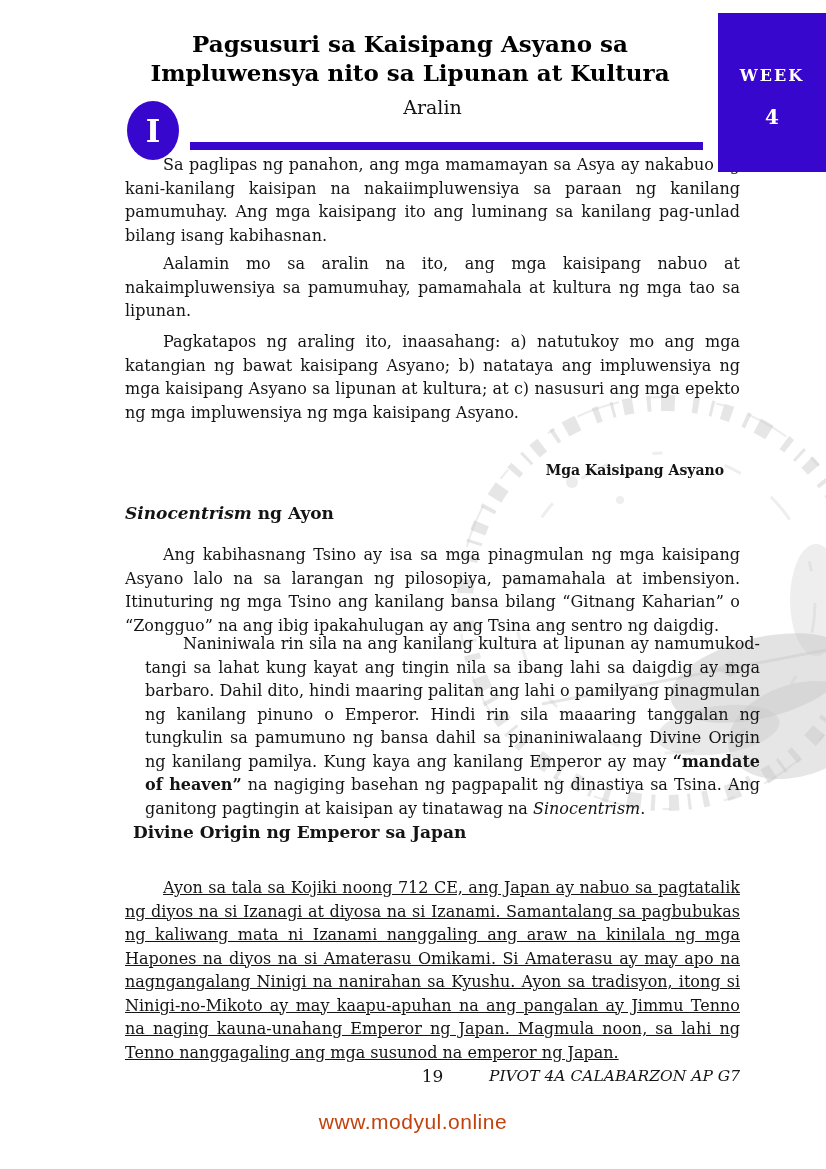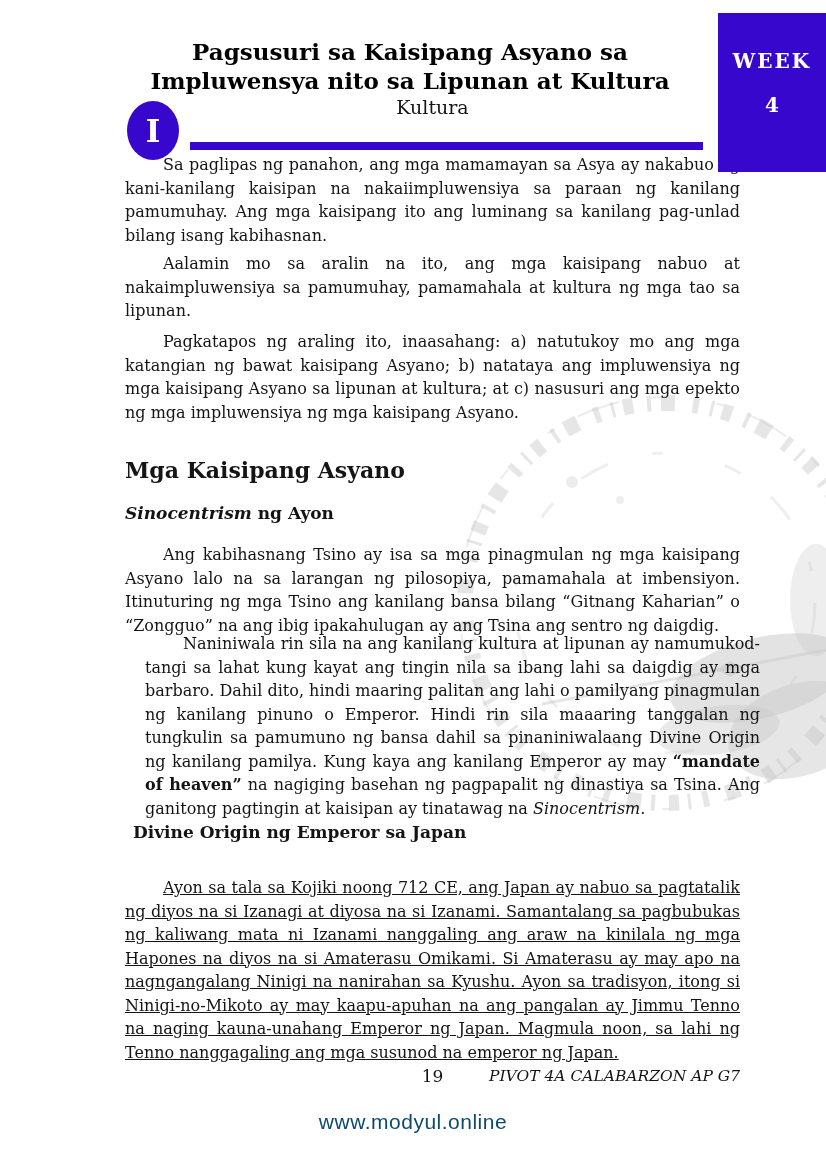--- a/index.html
+++ b/index.html
@@ -3,59 +3,59 @@
 <meta charset="utf-8">
 <style>
   html,body{margin:0;padding:0;background:#fff;}
   .page{
     position:relative;width:826px;height:1169px;background:#ffffff;
     font-family:"DejaVu Serif","Liberation Serif",serif;color:#141414;
     overflow:hidden;
   }
   
   .doc-title{
-    position:absolute;left:55px;top:37px;width:710px;text-align:center;
+    position:absolute;left:55px;top:29px;width:710px;text-align:center;
     font-weight:bold;font-size:23px;line-height:29px;color:#000;z-index:1;
   }
   .week-badge{
     position:absolute;left:718px;top:13px;width:108px;height:159px;
     color:#fff;text-align:center;font-weight:bold;z-index:2;
   }
-  .week-badge .wk{padding-top:36px;font-size:20px;letter-spacing:2px;}
+  .week-badge .wk{padding-top:53px;font-size:16px;letter-spacing:2px;}
   .week-badge .num{padding-top:20px;font-size:20px;}
   .aralin{
     position:absolute;left:125px;top:96px;width:615px;text-align:center;
     font-size:19px;z-index:1;
   }
   .lesson-badge{
     position:absolute;left:127px;top:101px;width:52px;height:59px;
     border-radius:50%;display:flex;align-items:center;justify-content:center;
     color:#fff;font-weight:bold;font-size:31px;z-index:2;
   }
   .rule{position:absolute;left:190px;top:142px;width:513px;height:8px;z-index:1;}
   
   .tcol{position:absolute;left:125px;width:615px;font-size:16px;line-height:23.5px;
         text-align:justify;z-index:1;}
   .tcol p{margin:0;text-indent:38px;}
-  .h-center{position:absolute;left:125px;width:615px;text-align:left;
-            font-weight:bold;font-size:22px;line-height:24px;z-index:1;}
+  .h-center{position:absolute;left:109px;width:615px;text-align:right;
+            font-weight:bold;font-size:14px;line-height:24px;z-index:1;}
   .h-sub{position:absolute;left:125px;width:615px;font-weight:bold;
          font-size:17px;line-height:24px;z-index:1;}
   .h-sub em{font-style:italic;}
   .bold{font-weight:bold;}
   .ital{font-style:italic;}
   
   .page-number{position:absolute;left:125px;top:1066px;width:615px;
                text-align:center;font-size:17px;z-index:1;}
   .module-label{position:absolute;top:1067px;right:86px;font-style:italic;
                 font-size:15.5px;z-index:1;text-align:right;}
   .site-watermark{
     position:absolute;left:0;top:1110px;width:826px;text-align:center;
     font-family:"Liberation Sans","DejaVu Sans",sans-serif;
-    font-size:21px;color:#0c4a6e;letter-spacing:0.5px;z-index:1;
+    font-size:21px;color:#c2410c;letter-spacing:0.5px;z-index:1;
   }
   
   .seal{position:absolute;left:430px;top:378px;width:396px;height:442px;z-index:0;}
 </style>
 </head>
 <body>
 
 <div class="page">
 
   <svg class="seal" viewBox="0 0 396 442" xmlns="http://www.w3.org/2000/svg" aria-hidden="true">
@@ -80,21 +80,21 @@
   <div class="doc-title">
     <div>Pagsusuri sa Kaisipang Asyano sa</div>
     <div>Impluwensya nito sa Lipunan at Kultura</div>
   </div>
 
   <div class="week-badge accent-bg" style="background: rgb(56, 7, 206);">
     <div class="wk">WEEK</div>
     <div class="num">4</div>
   </div>
 
-  <div class="aralin">Kultura</div>
+  <div class="aralin">Aralin</div>
 
   <div class="lesson-badge accent-bg" style="background: rgb(56, 7, 206);">
     <span>I</span>
   </div>
 
   <div class="rule accent-bg" style="background: rgb(56, 7, 206);"></div>
 
   <div class="tcol" style="top:153px;">
     <p>Sa paglipas ng panahon, ang mga mamamayan sa Asya ay nakabuo ng kani-kanilang kaisipan na nakaiimpluwensiya sa paraan ng kanilang pamumuhay. Ang mga kaisipang ito ang luminang sa kanilang pag-unlad bilang isang kabihasnan.</p>
   </div>

